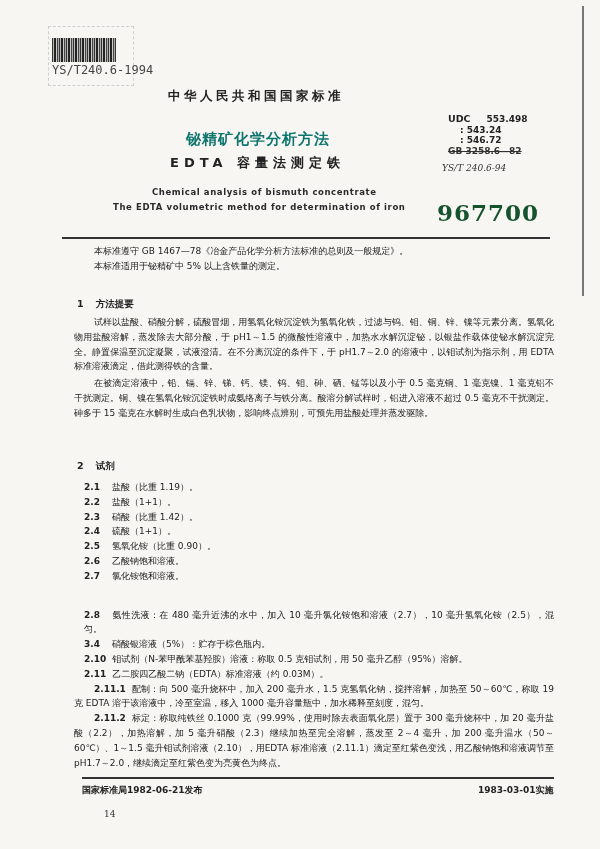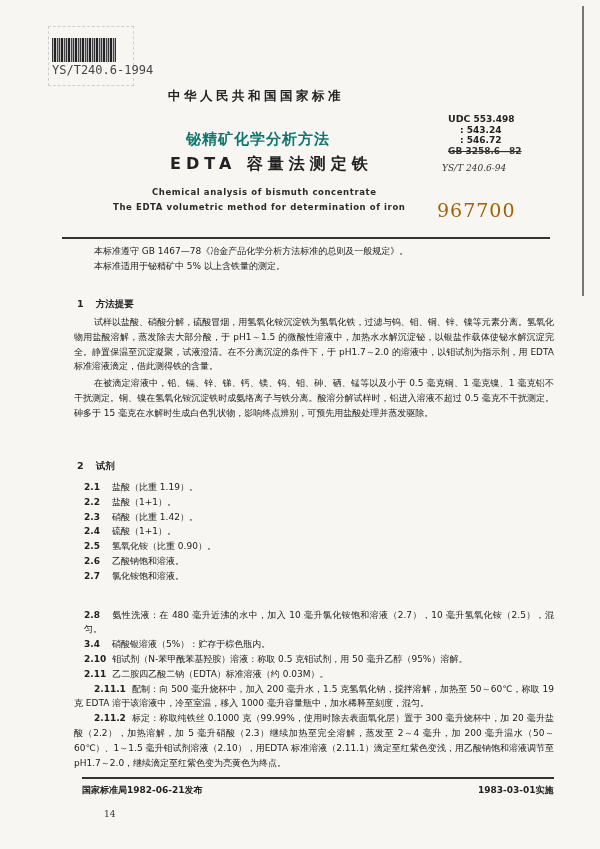--- a/index.html
+++ b/index.html
@@ -27,42 +27,42 @@
     .national {
       left: 168px; top: 88px; font-family: "DejaVu Sans", sans-serif;
       font-size: 12.5px; font-weight: bold; letter-spacing: 3.5px; color: #222;
     }
     .title-cn {
       left: 186px; top: 130px; font-family: "DejaVu Sans", sans-serif;
       font-size: 15px; font-weight: bold; letter-spacing: 1px; color: #0f766e;
     }
     .title-cn2 {
       left: 170px; top: 154px; font-family: "DejaVu Sans", sans-serif;
-      font-size: 16px; font-weight: bold; letter-spacing: 5px; color: #222;
+      font-size: 13px; font-weight: bold; letter-spacing: 5px; color: #222;
     }
     .title-en {
       font-family: "DejaVu Sans", sans-serif; font-size: 8.5px; font-weight: bold;
       letter-spacing: 0.6px; color: #2a2a2a;
     }
     .en1 { left: 152px; top: 187px; }
     .en2 { left: 113px; top: 202px; }
     .udc {
       left: 448px; top: 114px; font-family: "DejaVu Sans", sans-serif;
       font-size: 9px; font-weight: bold; line-height: 10.5px; color: #222;
     }
-    .udc .lbl { font-size: 9.5px; margin-right: 3px; }
+    .udc .lbl { font-size: 9.5px; margin-right: 16px; }
     .udc .sub { padding-left: 12px; display: block; }
     .udc .strike { text-decoration: line-through; display: block; color: #333; }
     .handwritten {
       left: 442px; top: 163px; font-family: "DejaVu Serif", serif;
       font-style: italic; font-size: 9px; color: #333;
     }
     .docnum {
       left: 437px; top: 199px; font-family: "DejaVu Serif", serif;
-      font-size: 19px; font-weight: normal; letter-spacing: 1px; color: #a16207;
+      font-size: 23px; font-weight: bold; letter-spacing: 1px; color: #14532d;
     }
     .right-border {
       left: 582px; top: 6px; width: 2px; height: 290px; background: #777;
     }
     .rule-top { left: 62px; top: 237px; width: 488px; height: 1.5px; background: #333; }
     .rule-bottom { left: 82px; top: 777px; width: 472px; height: 1.5px; background: #333; }
     .body-text {
       font-family: "DejaVu Sans", sans-serif; font-size: 9px; color: #222;
       line-height: 14.8px;
     }

